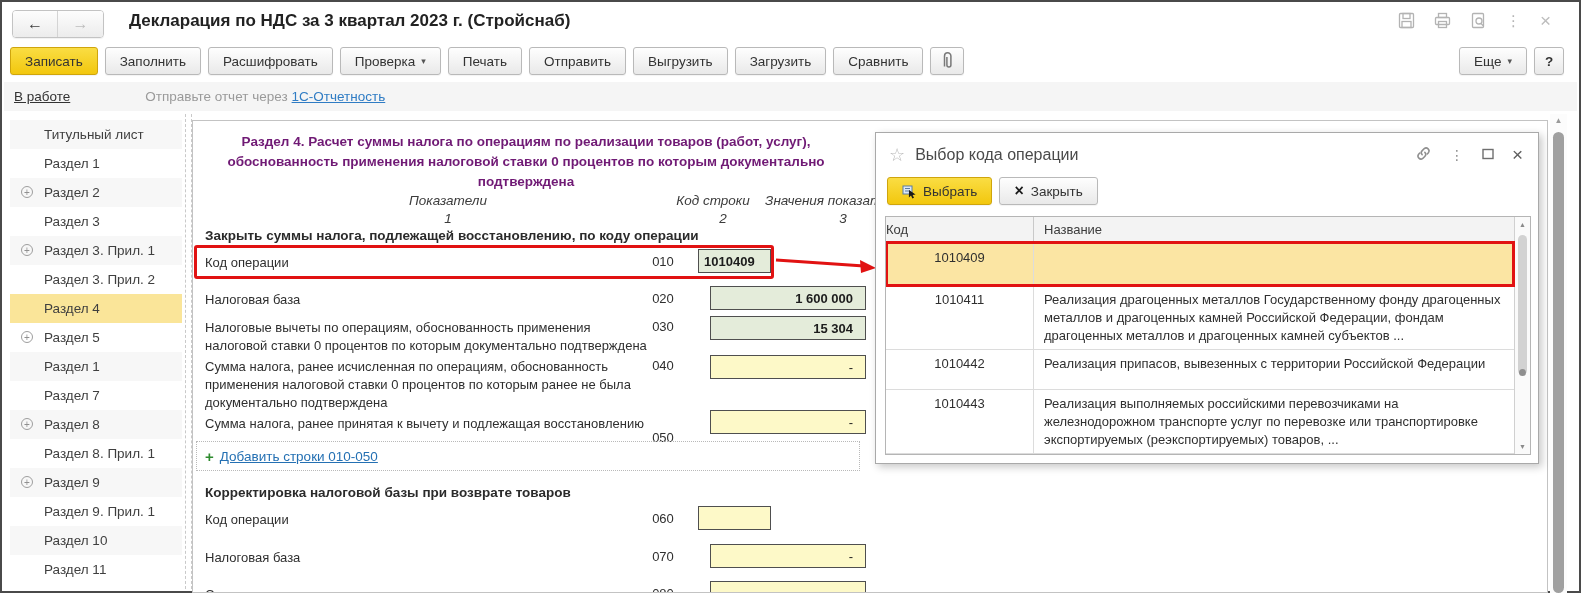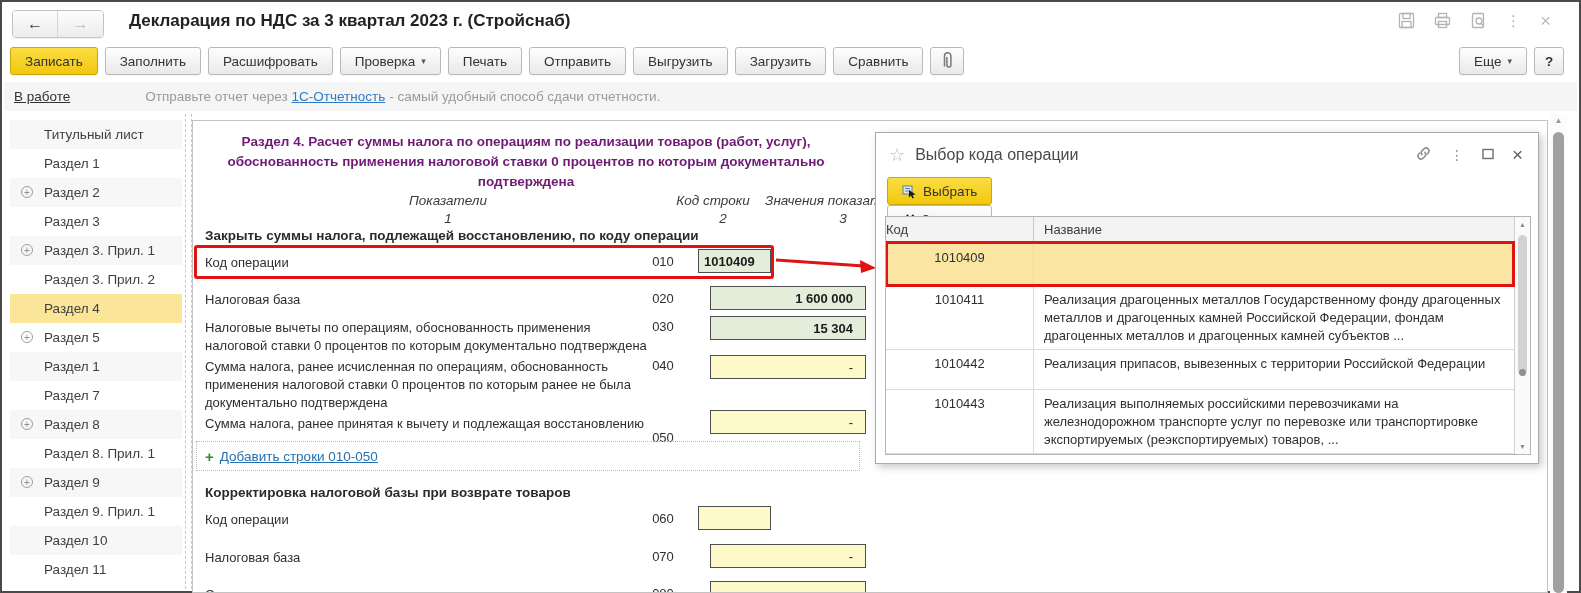--- a/index.html
+++ b/index.html
@@ -84,21 +84,21 @@
 
   
   .dialog{position:absolute;left:873px;top:130px;width:664px;height:332px;background:#fff;
           border:1px solid #a9a9a9;box-shadow:3px 3px 8px rgba(0,0,0,.22);z-index:10;box-sizing:border-box;}
   .dlg-head{position:absolute;left:0;top:0;right:0;height:44px;display:flex;align-items:center;}
   .dlg-star{font-size:18px;color:#b8b8b8;margin:0 10px 0 13px;cursor:pointer;}
   .dlg-title{font-size:16px;color:#4a4a4a;}
   .dlg-icons{position:absolute;right:15px;top:0;height:44px;display:flex;align-items:center;gap:18px;color:#8f8f8f;}
   .dlg-icons .dots{font-size:14px;}
   .dlg-icons .x{font-size:19px;color:#5f5f5f;}
-  .dlg-btns{position:absolute;left:11px;top:44px;display:flex;flex-direction:column;}
+  .dlg-btns{position:absolute;left:11px;top:44px;display:flex;}
   .dlg-btns .xmark{font-weight:bold;font-size:16px;color:#1a1a1a;margin-right:7px;line-height:14px;}
   .dlg-btns svg{margin-right:6px;}
   .dlg-table{position:absolute;left:9px;top:83px;width:646px;height:239px;border:1px solid #b5b5b5;
              box-sizing:border-box;overflow:hidden;font-size:13px;}
   .dlg-thead{display:flex;height:27px;background:#f3f3f3;border-bottom:1px solid #c9c9c9;box-sizing:border-box;}
   .dlg-thead .c1{width:148px;text-align:left;line-height:26px;border-right:1px solid #c9c9c9;box-sizing:border-box;color:#3c3c3c;}
   .dlg-thead .c2{flex:1;padding-left:10px;line-height:26px;color:#3c3c3c;}
   .dlg-rows{margin-right:16px;}
   .dlg-row{display:flex;border-bottom:1px solid #dcdcdc;cursor:pointer;position:relative;}
   .dlg-row .c1{width:148px;text-align:center;padding-top:6px;border-right:1px solid #dcdcdc;box-sizing:border-box;color:#2f2f2f;}
@@ -196,21 +196,20 @@
     <button class="btn help">
         <span>?</span>
       </button>
   </div>
 
   <div class="infobar">
     <span class="state-link">В работе</span>
     <span class="info-msg">
       <span>Отправьте отчет через</span>
       <a>1С-Отчетность</a>
-      <span>- самый удобный способ сдачи отчетности.</span>
     </span>
   </div>
 
   <div class="sidebar">
     <div class="sb-item">
         <span>Титульный лист</span>
       </div>
     <div class="sb-item">
         <span>Раздел 1</span>
       </div>

